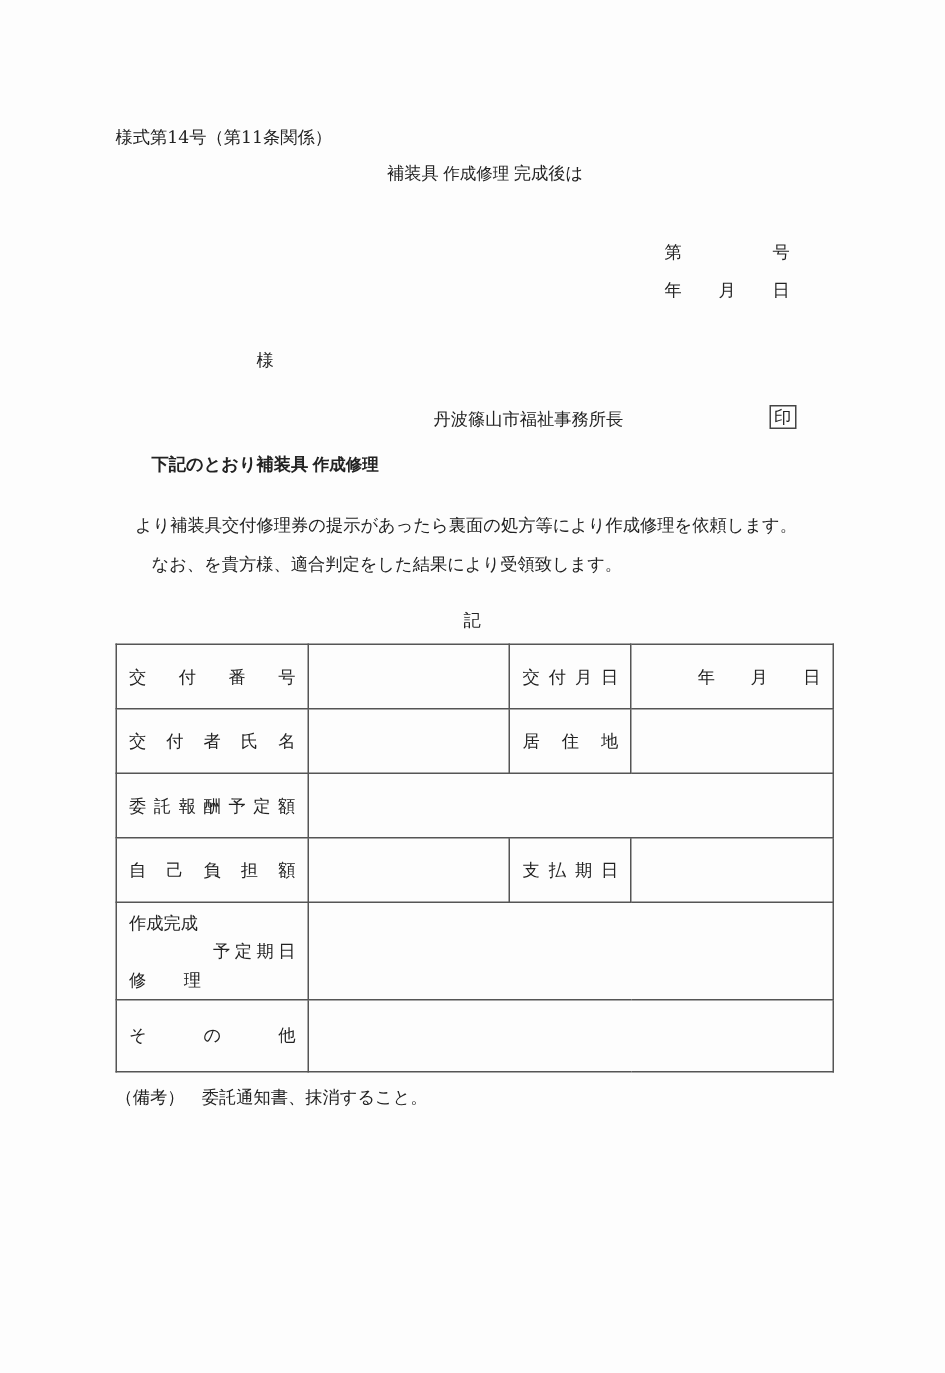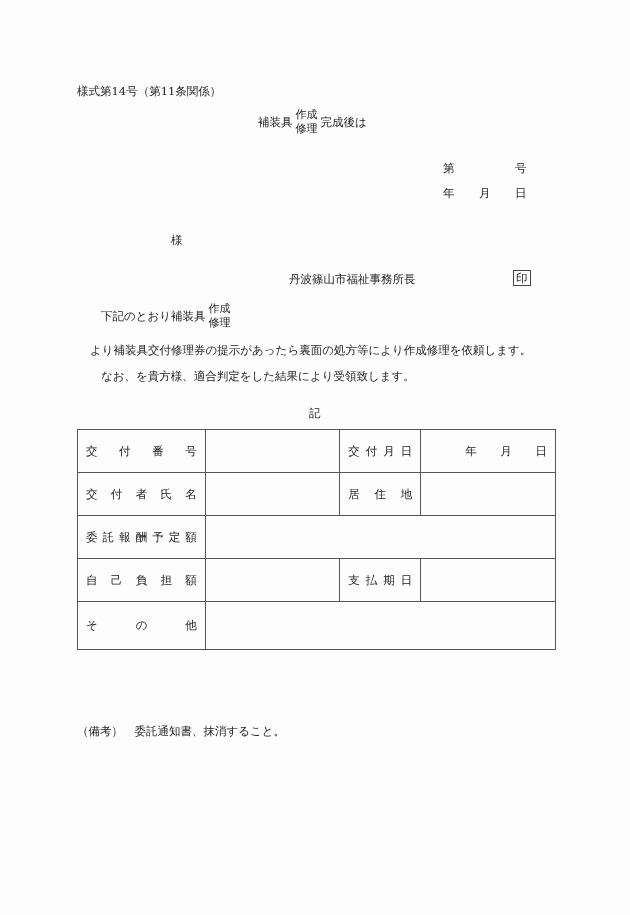--- a/index.html
+++ b/index.html
@@ -1,19 +1,19 @@
 <!DOCTYPE html>
 <html><head>
 <meta charset="utf-8">
 <style>
   html, body { margin:0; padding:0; background:#fdfdfd; }
   body { width:630px; height:915px; position:relative; overflow:hidden;
          font-family:"DejaVu Serif","Liberation Serif",serif; color:#222; font-size:11.5px; }
   .abs { position:absolute; white-space:nowrap; }
-  .stack { display:inline-flex; flex-direction:column; vertical-align:middle; line-height:14px; font-size:11px; text-align:center; margin:0 3px; }
+  .stack { display:inline-flex; flex-direction:row; vertical-align:middle; line-height:14px; font-size:11px; text-align:center; margin:0 3px; }
   .inline { display:flex; align-items:center; }
   table.grid { position:absolute; left:77px; top:429px; width:479px; border-collapse:collapse; }
   table.grid td { border:1px solid #555; padding:0 8px; font-size:11.5px; vertical-align:middle; }
   .spread { display:flex; justify-content:space-between; }
   .seal { display:inline-block; border:1px solid #444; padding:0 2px; line-height:14px; font-size:11.5px; }
 </style>
 </head>
 <body>
 
 <div class="abs" style="left:77px;top:84px;">様式第14号（第11条関係）</div>
@@ -32,21 +32,21 @@
 
 <div class="abs" style="left:443px;top:186px;">年</div>
 <div class="abs" style="left:479px;top:186px;">月</div>
 <div class="abs" style="left:515px;top:186px;">日</div>
 
 <div class="abs" style="left:171px;top:233px;">様</div>
 
 <div class="abs" style="left:289px;top:272px;">丹波篠山市福祉事務所長</div>
 <div class="abs" style="left:513px;top:270px;"><span class="seal">印</span></div>
 
-<div class="abs inline" style="left:101px;top:302px;">
+<div class="abs inline" style="left:101px;top:302px;font-weight:bold;">
   <span>下記のとおり補装具</span>
   <span class="stack">
     <span>作成</span>
     <span>修理</span>
   </span>
 </div>
 <div class="abs" style="left:90px;top:343px;">より補装具交付修理券の提示があったら裏面の処方等により作成修理を依頼します。</div>
 <div class="abs" style="left:101px;top:369px;">なお、を貴方様、適合判定をした結果により受領致します。</div>
 
 <div class="abs" style="left:309px;top:406px;">記</div>
@@ -133,20 +133,36 @@
     <td>
           <div class="spread">
       <span>支</span>
             <span>払</span>
             <span>期</span>
             <span>日</span>
           </div>
         </td>
     <td></td>
   </tr>
+  <tr style="height:65px">
+    <td style="line-height:19px;">
+      <div>作成完成</div>
+      <div class="spread" style="padding-left:56px;">
+            <span>予</span>
+            <span>定</span>
+            <span>期</span>
+            <span>日</span>
+          </div>
+      <div class="spread" style="width:48px;">
+            <span>修</span>
+            <span>理</span>
+          </div>
+    </td>
+    <td colspan="3"></td>
+  </tr>
   <tr style="height:48px">
     <td>
           <div class="spread">
       <span>そ</span>
             <span>の</span>
             <span>他</span>
           </div>
         </td>
     <td colspan="3"></td>
   </tr>

